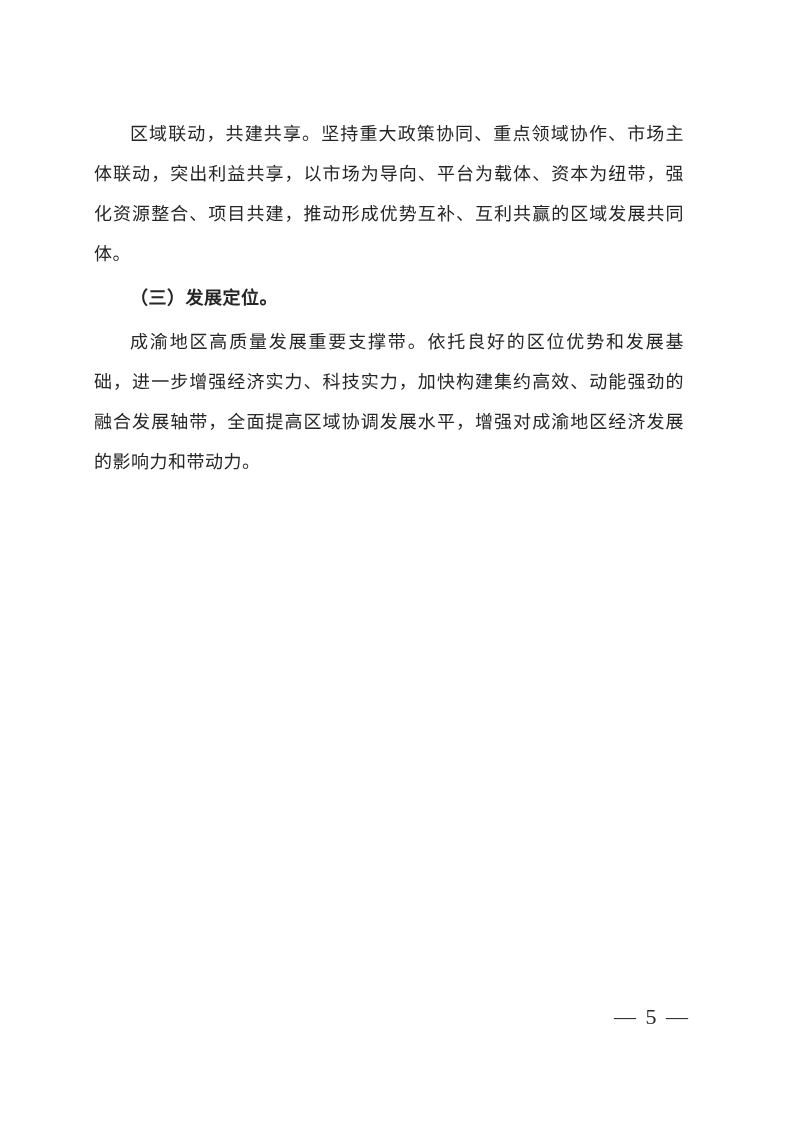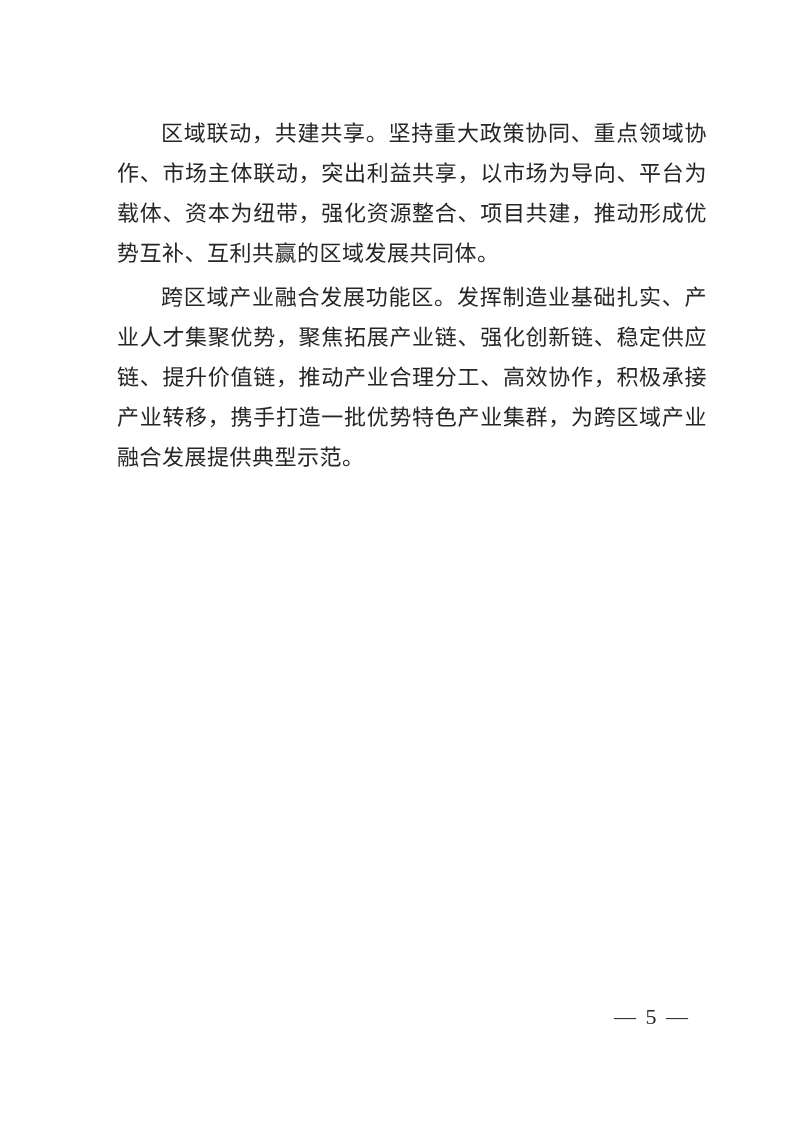--- a/index.html
+++ b/index.html
@@ -13,24 +13,24 @@
       font-family: "Liberation Serif", "DejaVu Serif", serif;
       color: #262626;
     }
     .page {
       position: absolute;
       inset: 0;
       background: #ffffff;
     }
     .doc-body {
       position: absolute;
-      left: 117px;
+      left: 94px;
       top: 114px;
       width: 590px;
-      font-size: 22px;
+      font-size: 18px;
       line-height: 40px;
       text-align: justify;
       text-justify: inter-ideograph;
       letter-spacing: 0.5px;
     }
     .doc-body p {
       margin: 0 0 4px 0;
       text-indent: 2em;
     }
     .doc-body p.heading {
@@ -47,22 +47,23 @@
     }
   </style>
 </head>
 <body>
 
 <div class="page">
 
   <main class="doc-body">
     <p>区域联动，共建共享。坚持重大政策协同、重点领域协作、市场主体联动，突出利益共享，以市场为导向、平台为载体、资本为纽带，强化资源整合、项目共建，推动形成优势互补、互利共赢的区域发展共同体。</p>
 
+    <p class="heading">（三）发展定位。</p>
 
+    <p>成渝地区高质量发展重要支撑带。依托良好的区位优势和发展基础，进一步增强经济实力、科技实力，加快构建集约高效、动能强劲的融合发展轴带，全面提高区域协调发展水平，增强对成渝地区经济发展的影响力和带动力。</p>
 
-    <p>跨区域产业融合发展功能区。发挥制造业基础扎实、产业人才集聚优势，聚焦拓展产业链、强化创新链、稳定供应链、提升价值链，推动产业合理分工、高效协作，积极承接产业转移，携手打造一批优势特色产业集群，为跨区域产业融合发展提供典型示范。</p>
 
 
   </main>
 
   <div class="page-number">— 5 —</div>
 
 </div>
 
 </body></html>

